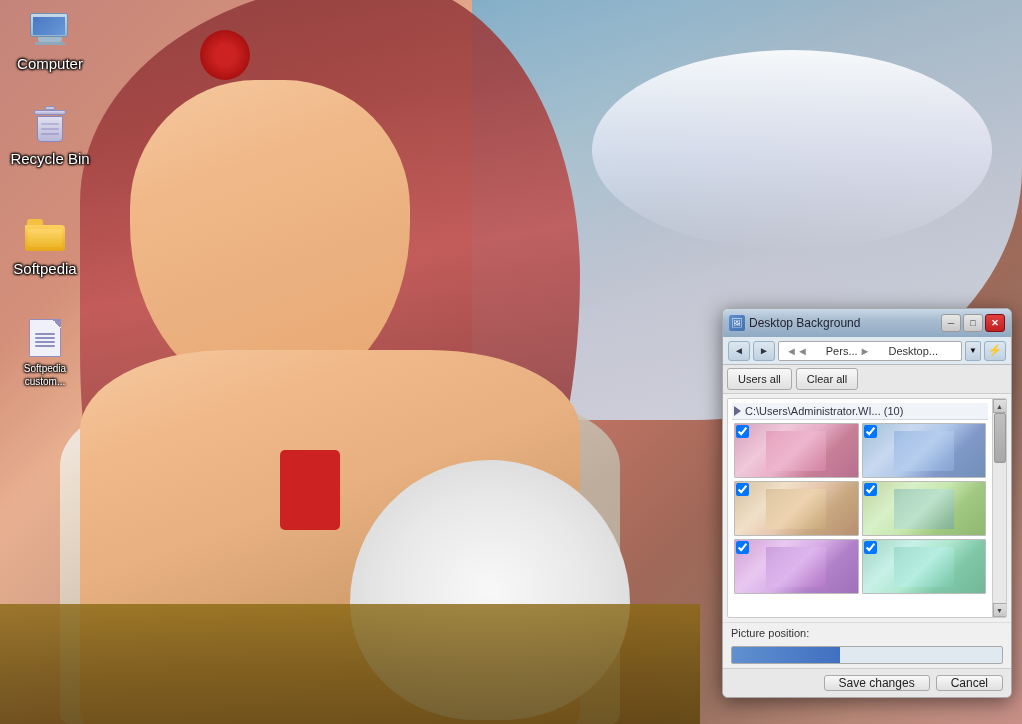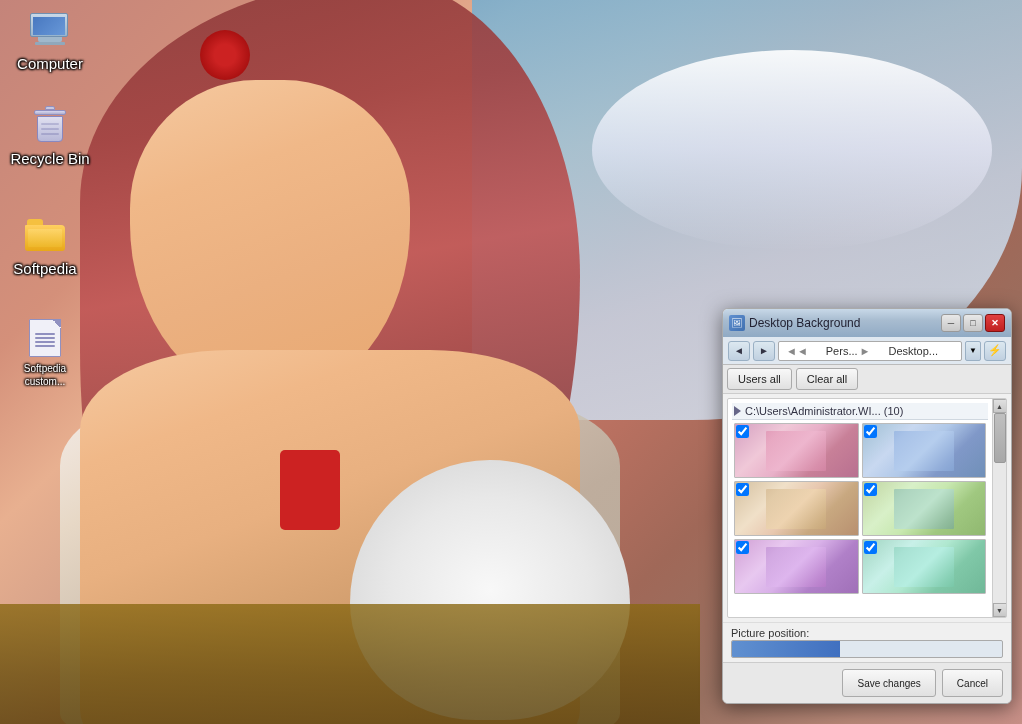--- a/index.html
+++ b/index.html
@@ -428,21 +428,21 @@
     
     #picture-position {
       padding: 4px 8px;
       background: #f0f0f0;
       border-top: 1px solid #ddd;
     }
 
     #picture-position-label {
       font-size: 11px;
       color: #333;
-      margin-bottom: 1px;
+      margin-bottom: 7px;
     }
 
     #position-slider-track {
       width: 100%;
       height: 18px;
       background: #e0e8f0;
       border: 1px solid #aaa;
       border-radius: 2px;
       position: relative;
       overflow: hidden;
@@ -460,24 +460,24 @@
       background: #e8e8e8;
       border-top: 1px solid #ccc;
       display: flex;
       justify-content: flex-end;
       gap: 6px;
       border-radius: 0 0 5px 5px;
     }
 
     .footer-btn {
       padding: 3px 14px;
-      font-size: 10px;
+      font-size: 12px;
       border-radius: 3px;
       cursor: pointer;
-      height: 28px;
+      height: 16px;
       display: flex;
       align-items: center;
     }
 
     .save-btn {
       background: linear-gradient(180deg, #f8f8f8 0%, #e0e0e0 100%);
       border: 1px solid #aaa;
       color: #222;
     }
 

